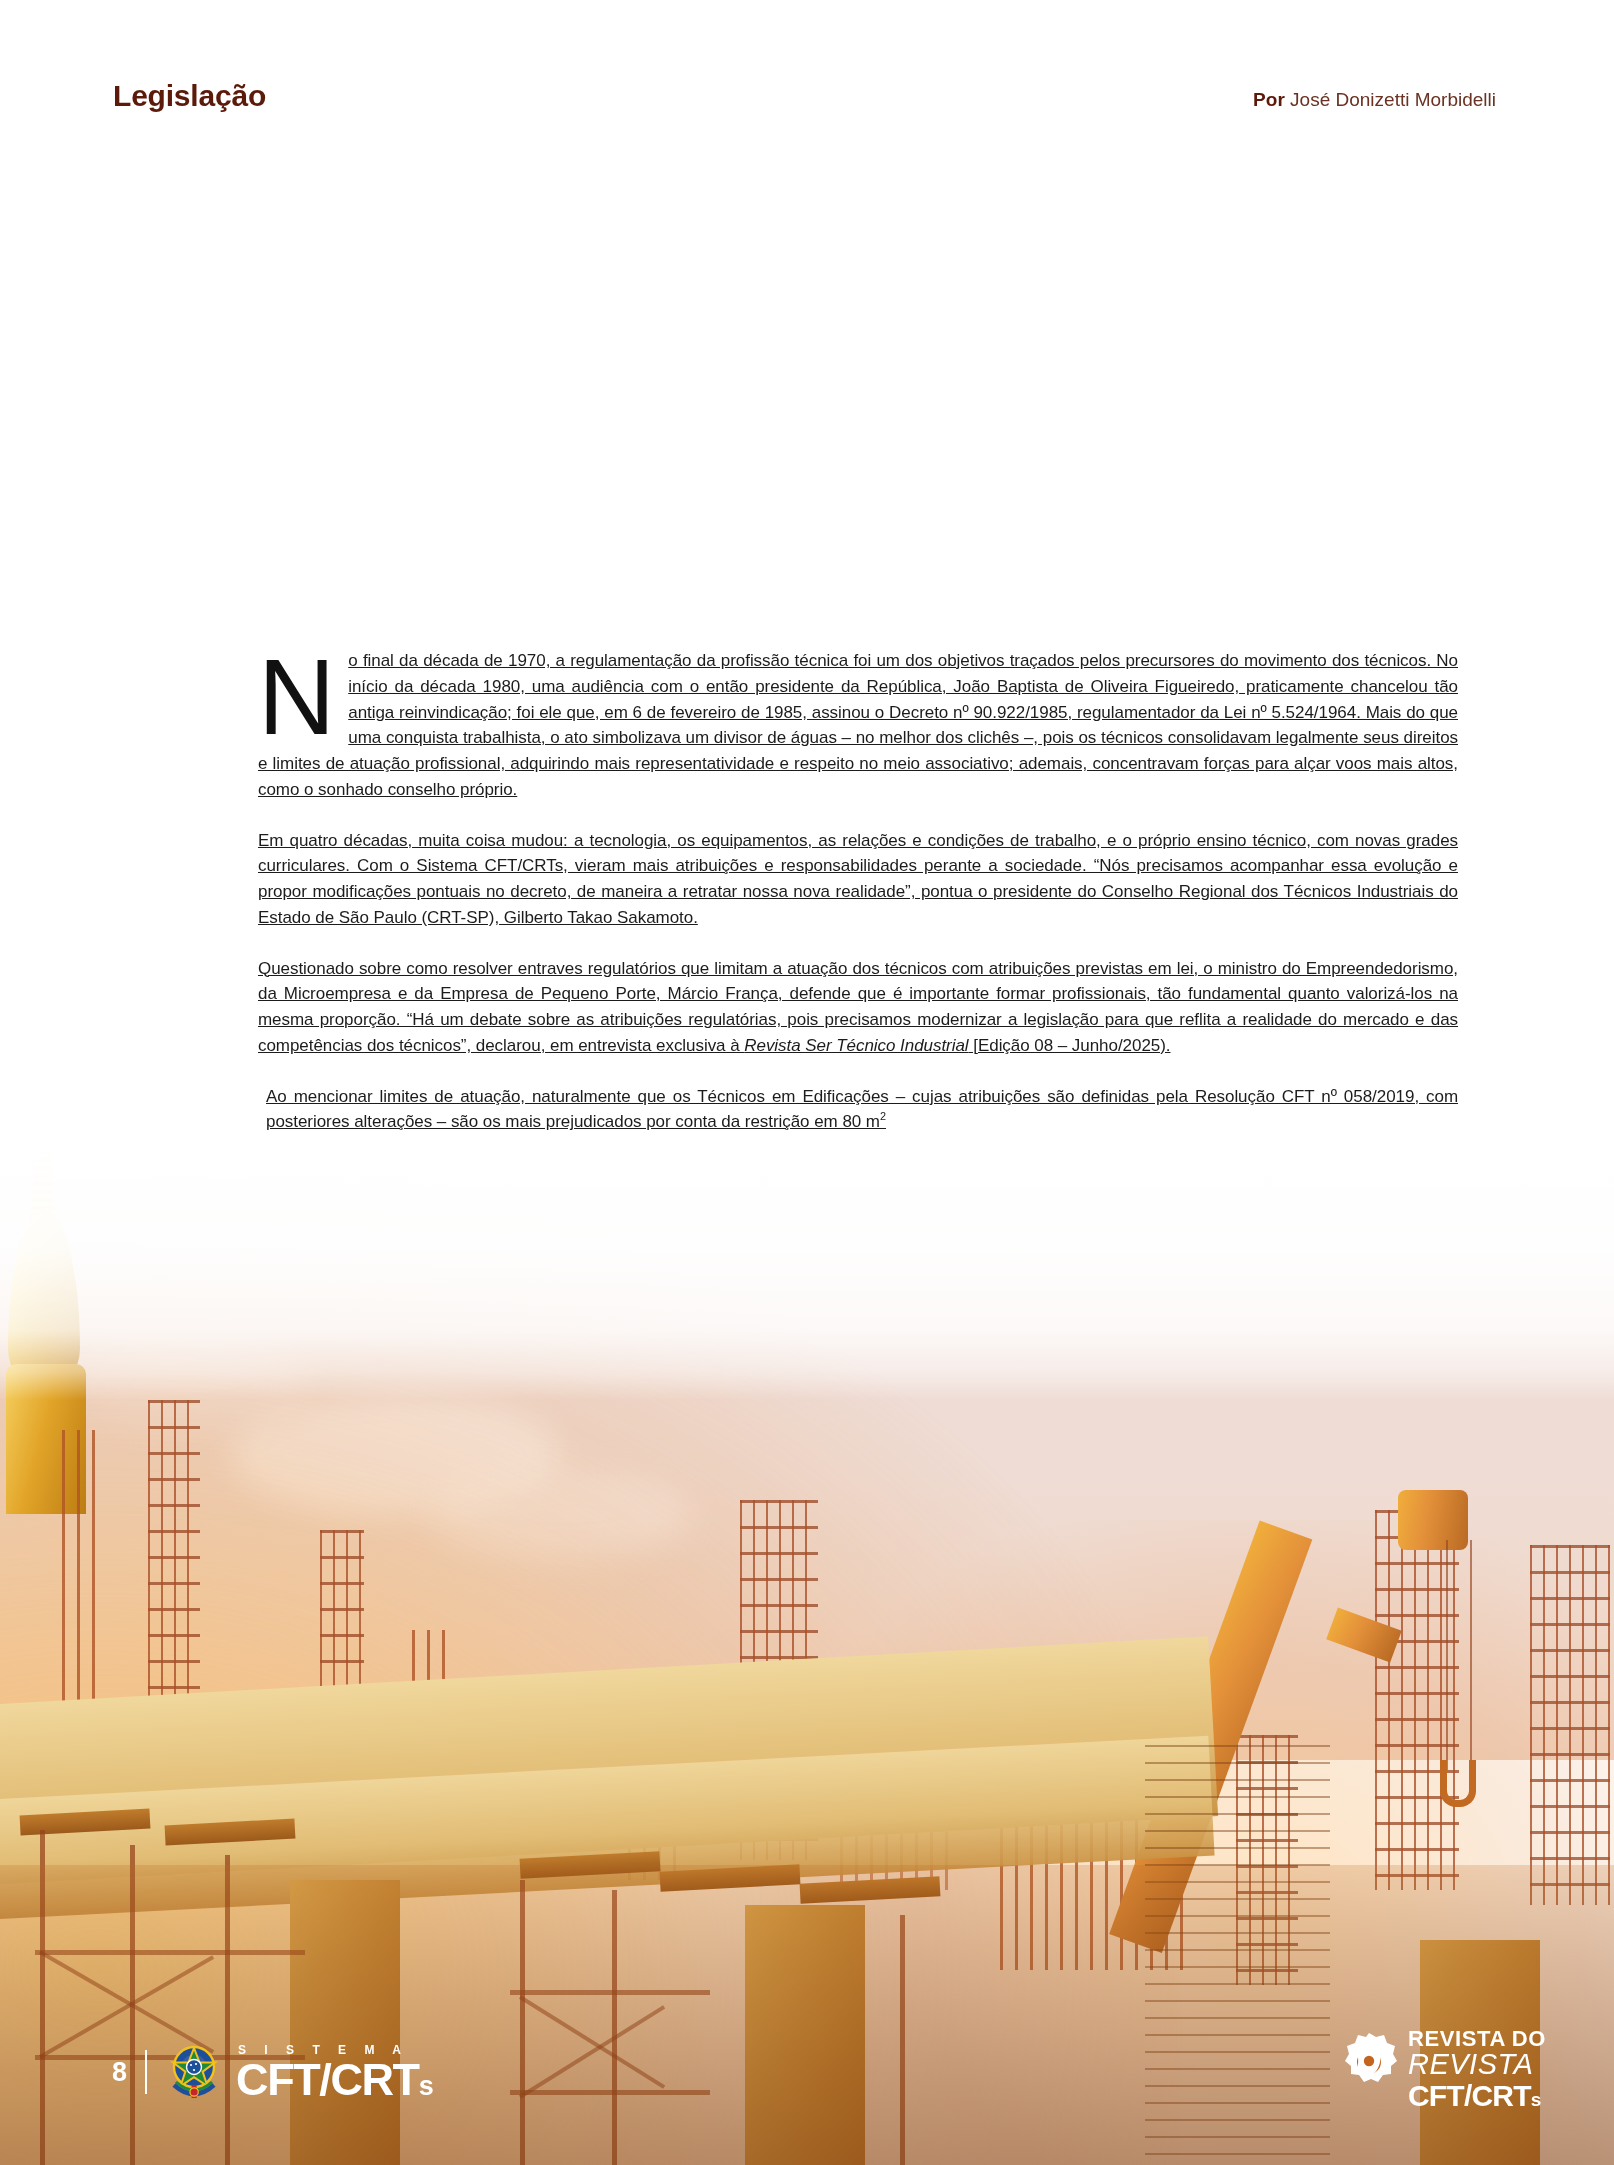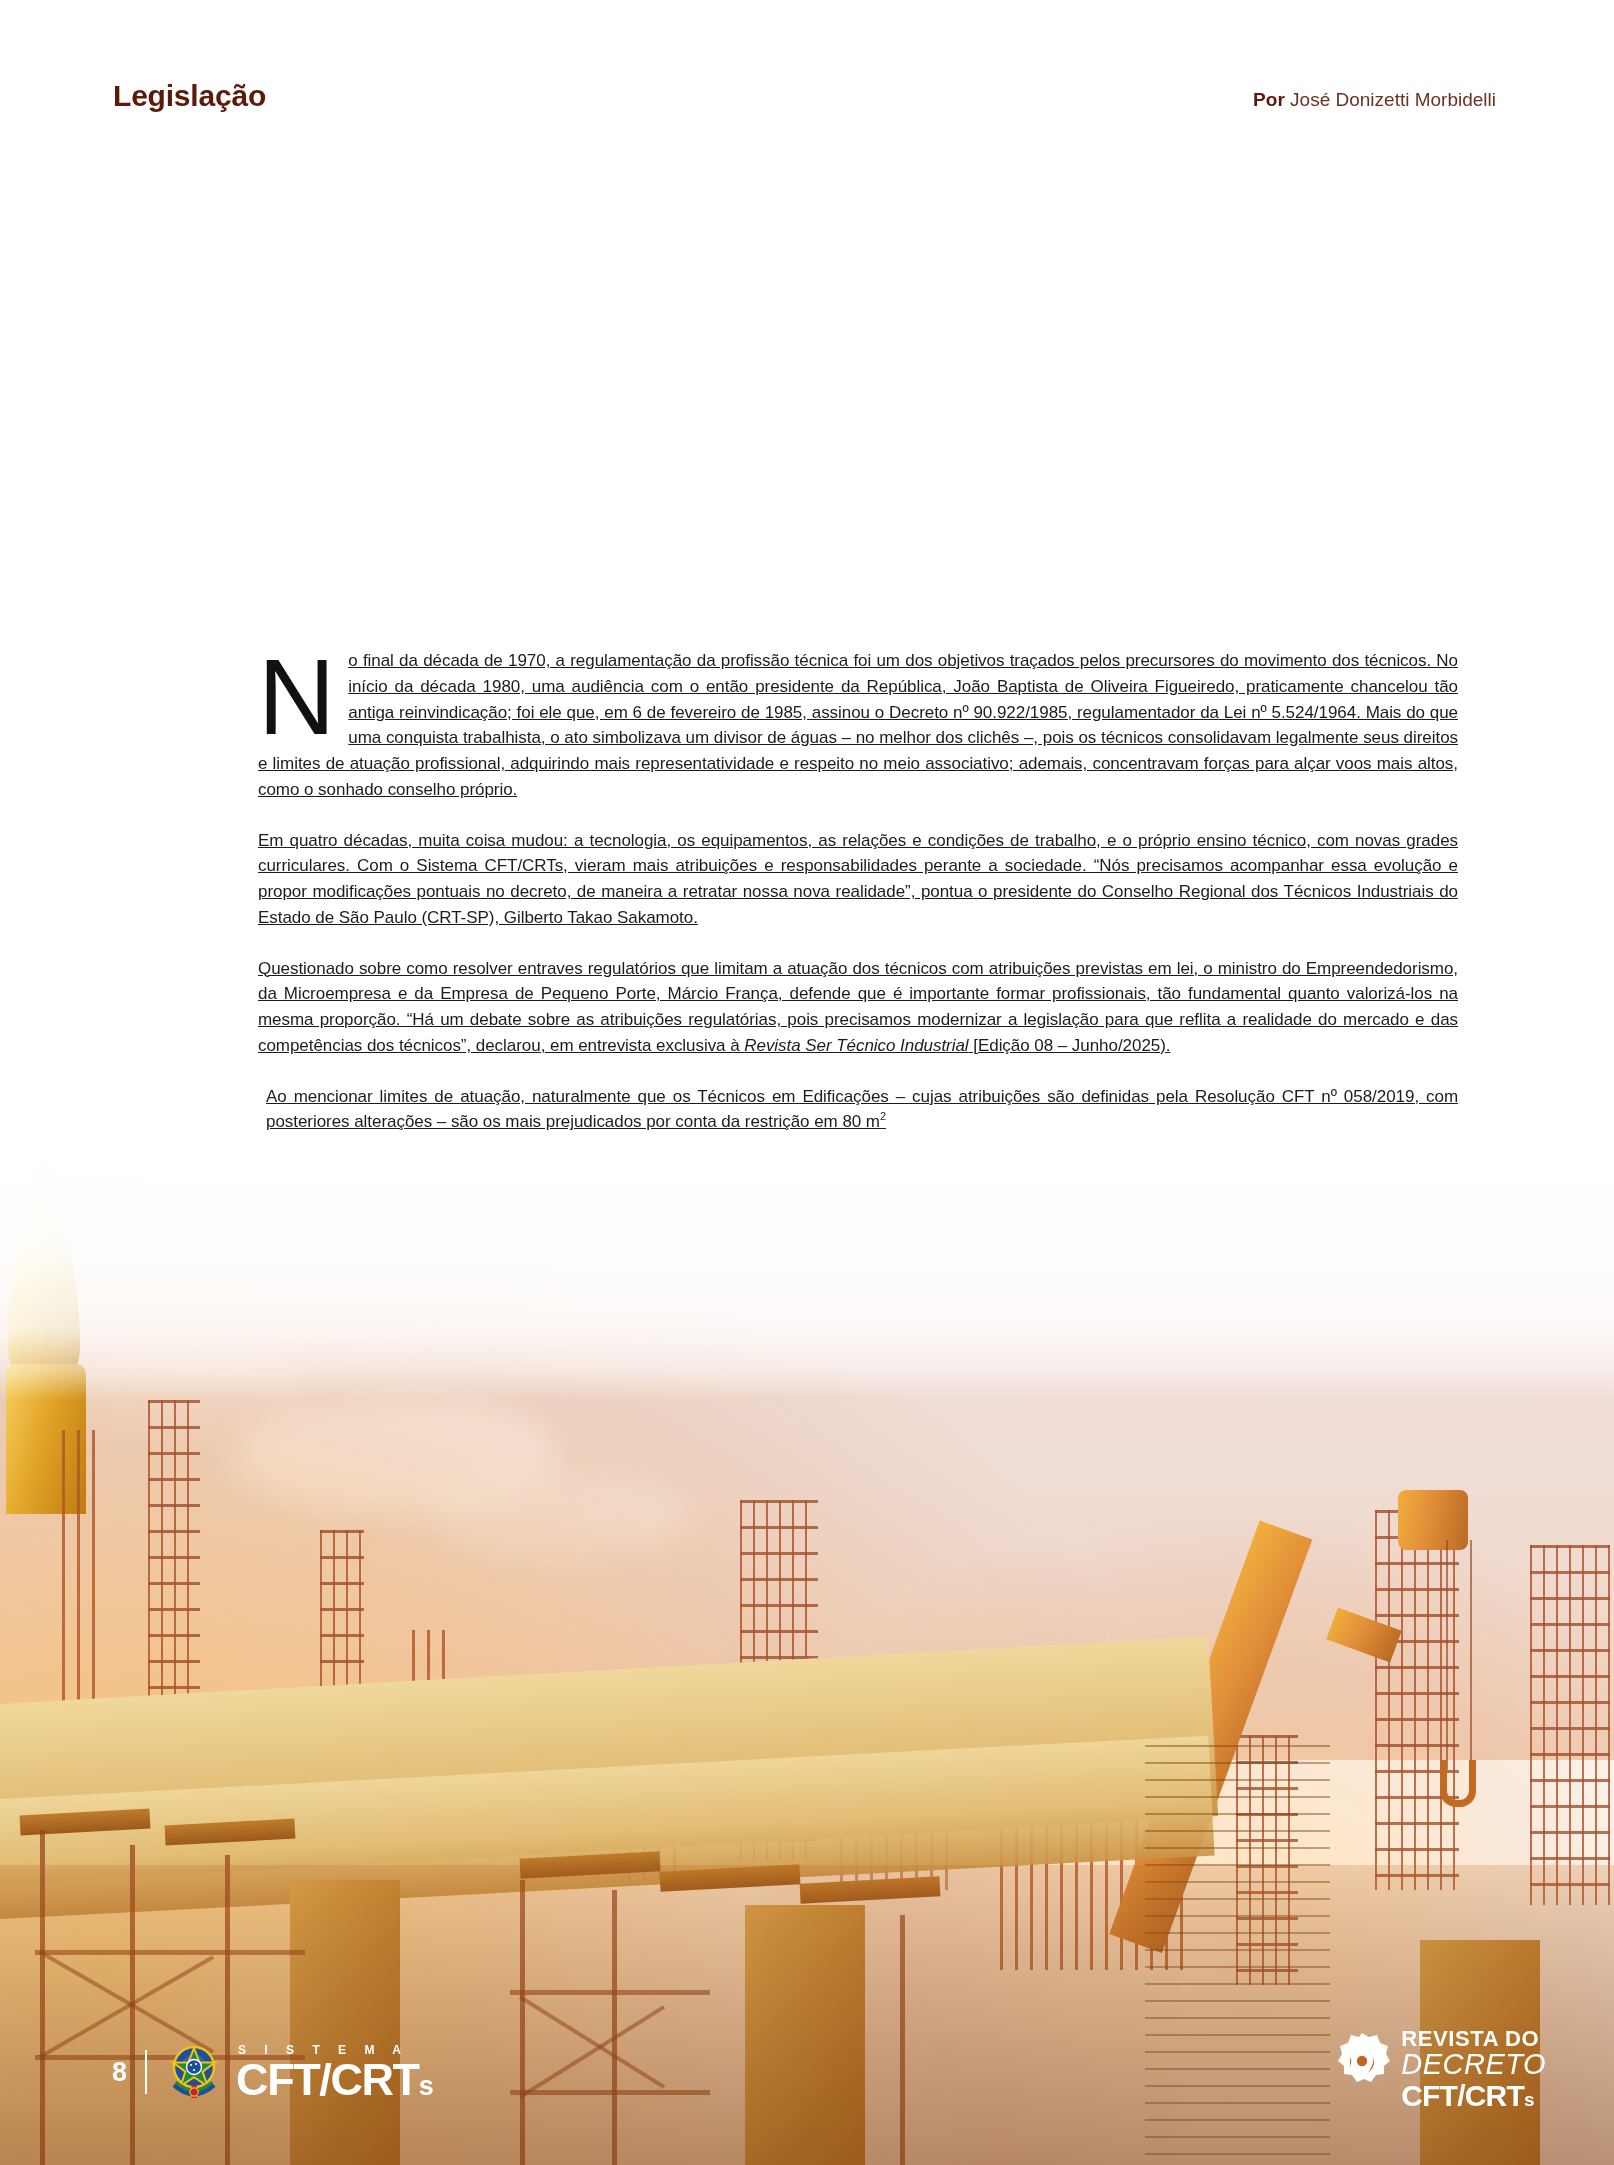--- a/index.html
+++ b/index.html
@@ -481,18 +481,18 @@
         <g fill="#ffffff">
           <path d="M33 6 l7 4 8-2 3 8 8 3 -2 8 4 7 -6 5 0 8 -8 1 -5 7 -7-3 -7 3 -5-7 -8-1 0-8 -6-5 4-7 -2-8 8-3 3-8 8 2z"></path>
         </g>
         <circle cx="33" cy="35" r="12" fill="#c4651f"></circle>
         <path d="M24 20 c6-3 13-2 17 2 c5 5 4 13 1 19 c-3 6-9 10-14 9 c-5-1-7-7-6-13 c1-6 -2-14 2-17z" fill="#ffffff"></path>
         <circle cx="33" cy="34" r="5.2" fill="#c4651f"></circle>
       </svg>
     </div>
     <div>
       <div class="rv-line1">REVISTA DO</div>
-      <div class="rv-line2">DECRETO</div>
+      <div class="rv-line2">REVISTA</div>
       <div class="rv-line3"><span>CFT/CRT</span><span class="s">s</span></div>
     </div>
   </div>
 
 </div>
 
 </body></html>

